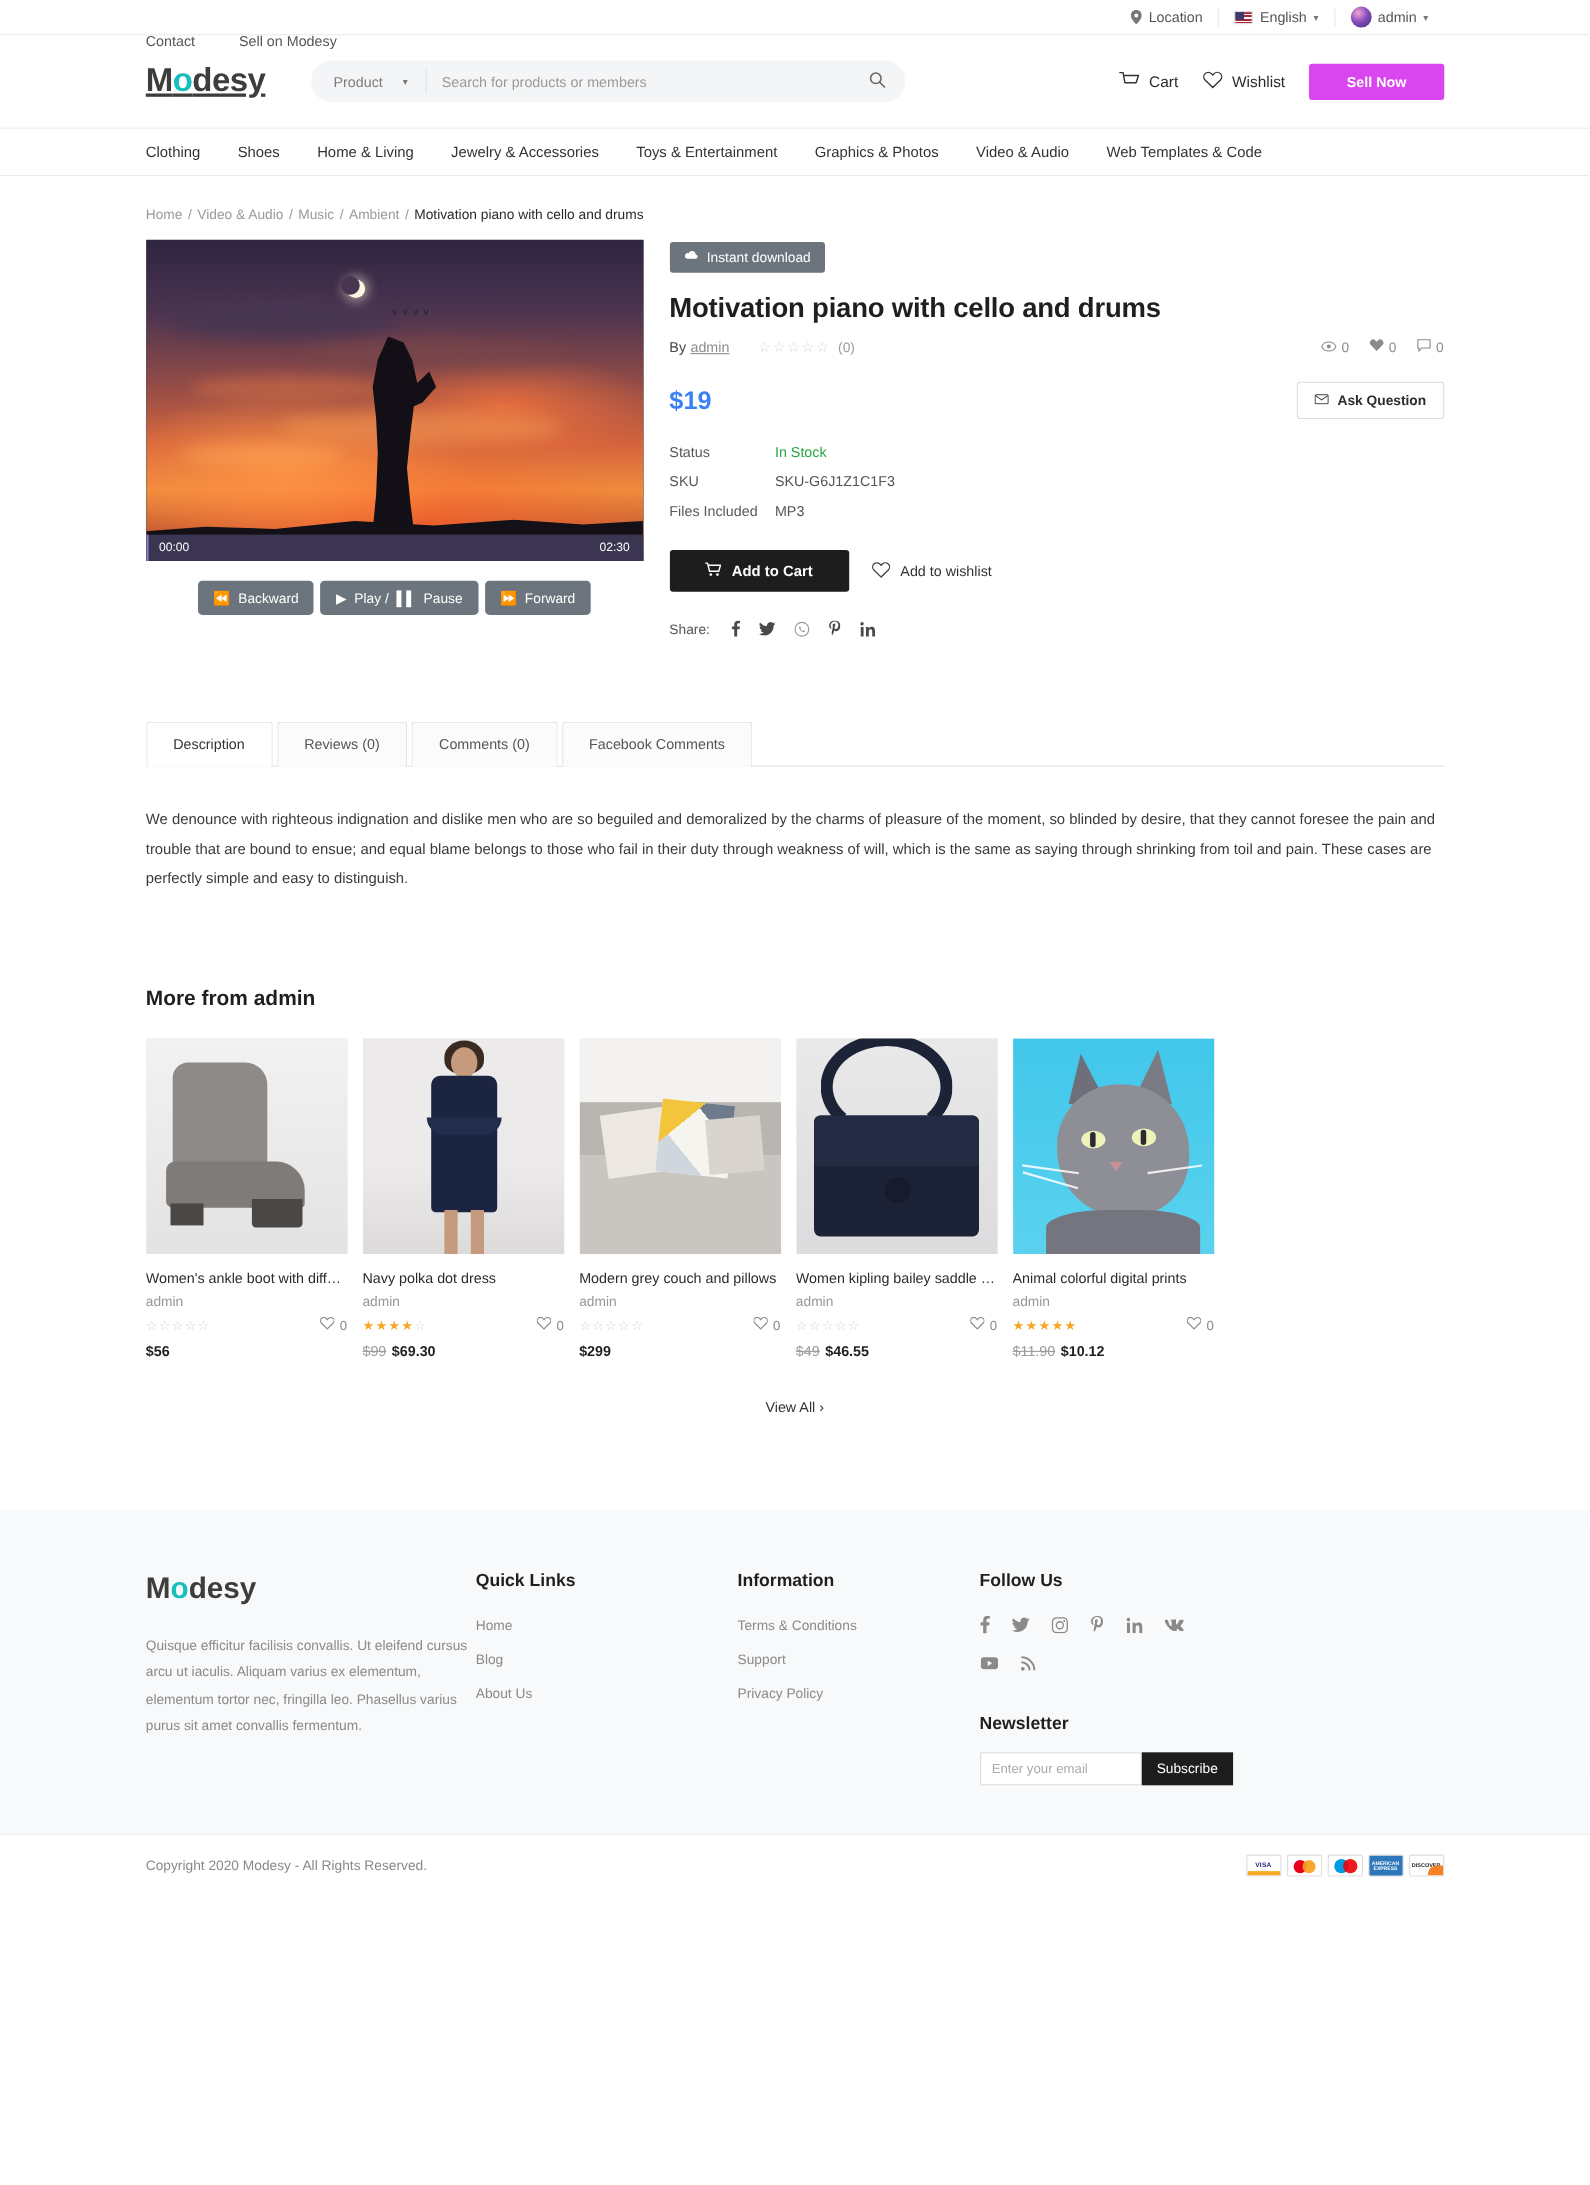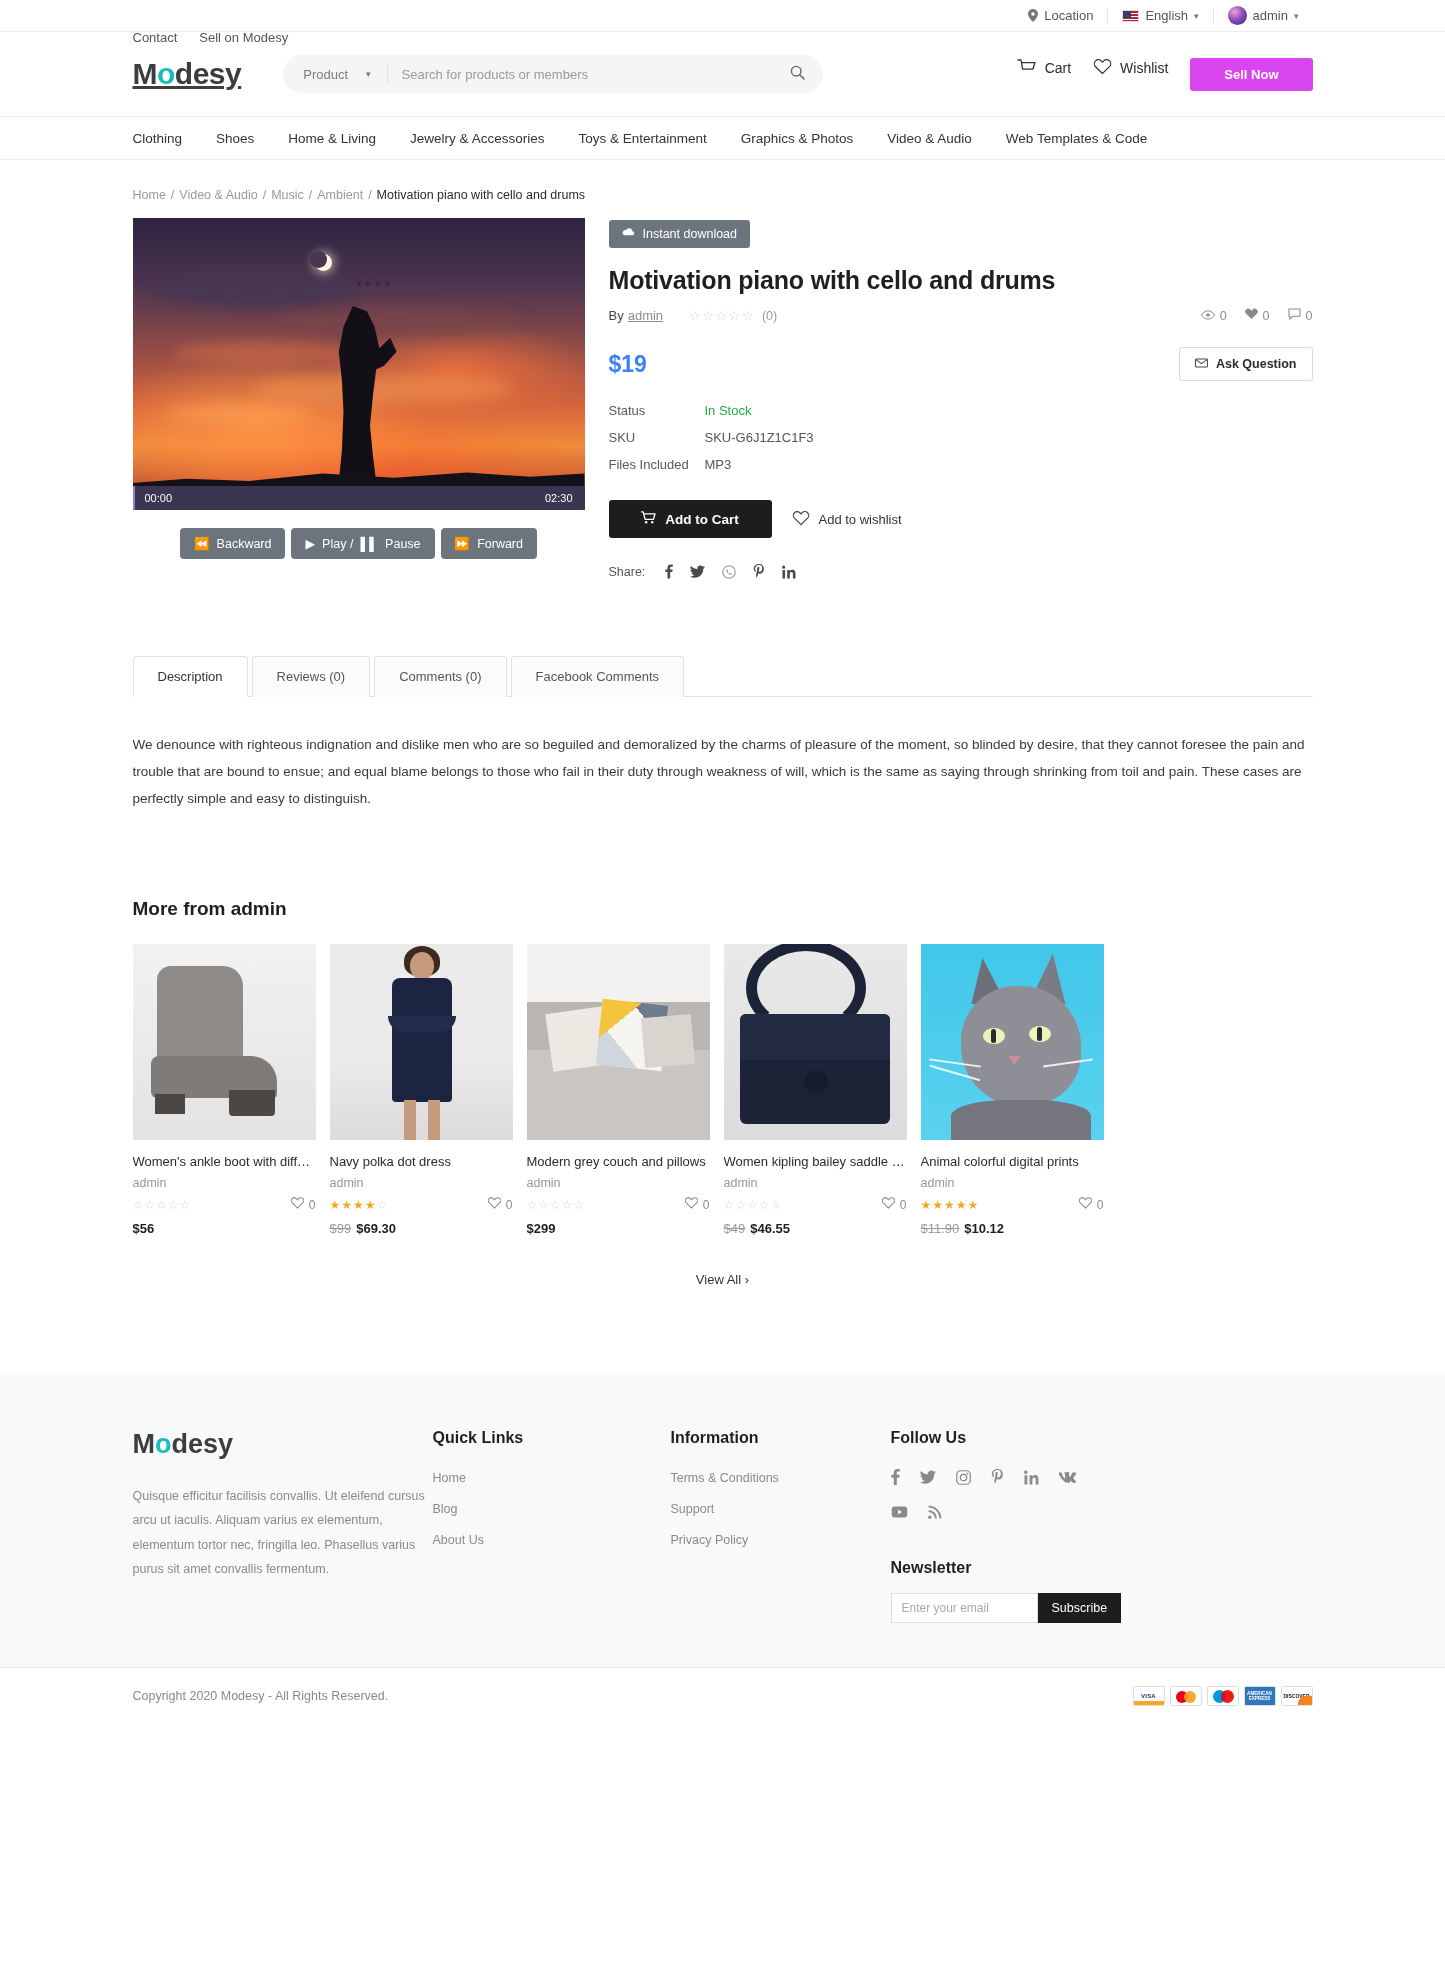--- a/index.html
+++ b/index.html
@@ -15,21 +15,21 @@
 
   
   .topbar {
     border-bottom: 1px solid #ececec;
     height: 32px;
     display: flex;
     align-items: center;
     font-size: 13px;
   }
   .topbar .container { display: flex; align-items: center; width: 1180px; }
-  .topbar-left { display: flex; gap: 22px; margin-top: 44px; }
+  .topbar-left { display: flex; gap: 40px; margin-top: 44px; }
   .topbar-left a { color: #555; text-decoration: none; }
   .topbar-right { margin-left: auto; display: flex; align-items: center; gap: 0; color: #555; }
   .topbar-right .tb-item { display: flex; align-items: center; gap: 6px; padding: 0 14px; color:#555; text-decoration:none; }
   .topbar-right .divider { width: 1px; height: 16px; background: #e4e4e4; }
   .pin-icon svg { display:block; }
   .flag {
     width: 17px; height: 12px; display: inline-block; position: relative;
     background: linear-gradient(to bottom,
       #b22234 0 15.4%, #fff 15.4% 30.8%, #b22234 30.8% 46.2%, #fff 46.2% 61.6%,
       #b22234 61.6% 77%, #fff 77% 92.4%, #b22234 92.4% 100%);
@@ -56,21 +56,21 @@
   .search-select {
     display: flex; align-items: center; gap: 18px; padding: 0 16px 0 20px;
     font-size: 13px; color: #7d7d7d; height: 22px; border-right: 1px solid #e2e3e6;
   }
   .search-input {
     flex: 1; border: none; background: transparent; outline: none;
     padding: 0 14px; font-size: 13px; color: #555; font-family: "Liberation Sans", sans-serif;
   }
   .search-input::placeholder { color: #9a9a9a; }
   .search-btn { background: transparent; border: none; padding: 0 18px 0 6px; cursor: pointer; color: #666; }
-  .header-right { margin-left: auto; display: flex; align-items: flex-start; gap: 22px; }
+  .header-right { margin-left: auto; display: flex; align-items: center; gap: 22px; }
   .hdr-link { display: flex; align-items: center; gap: 8px; color: #2b2b2b; text-decoration: none; font-size: 14px; }
   .sell-btn {
     background: #d946ef; color: #fff; border: none; border-radius: 3px;
     padding: 9px 34px; font-size: 13px; font-weight: 700; cursor: pointer;
     font-family: "Liberation Sans", sans-serif;
   }
 
   
   .nav { border-bottom: 1px solid #ececec; }
   .nav .container { display: flex; align-items: center; height: 42px; gap: 34px; }

